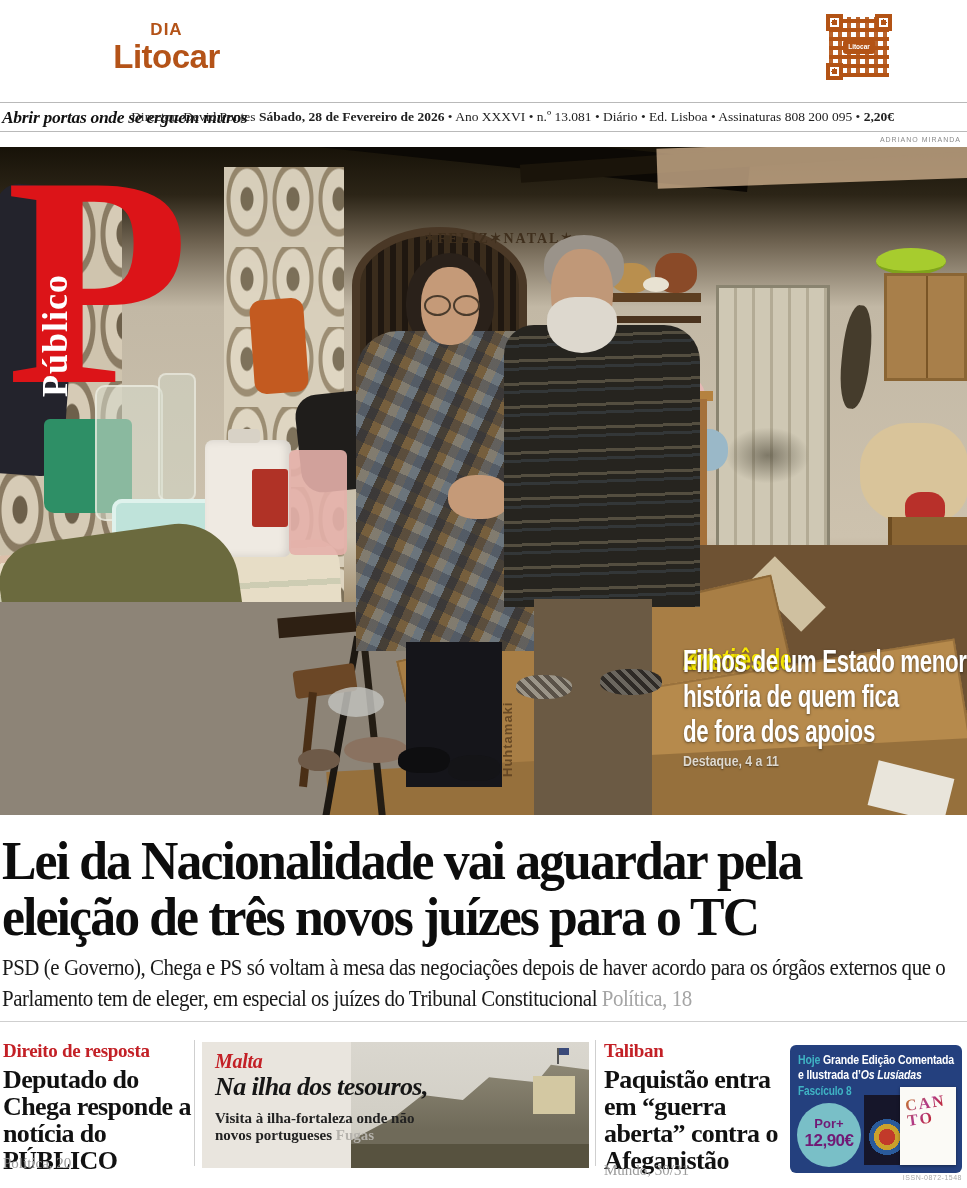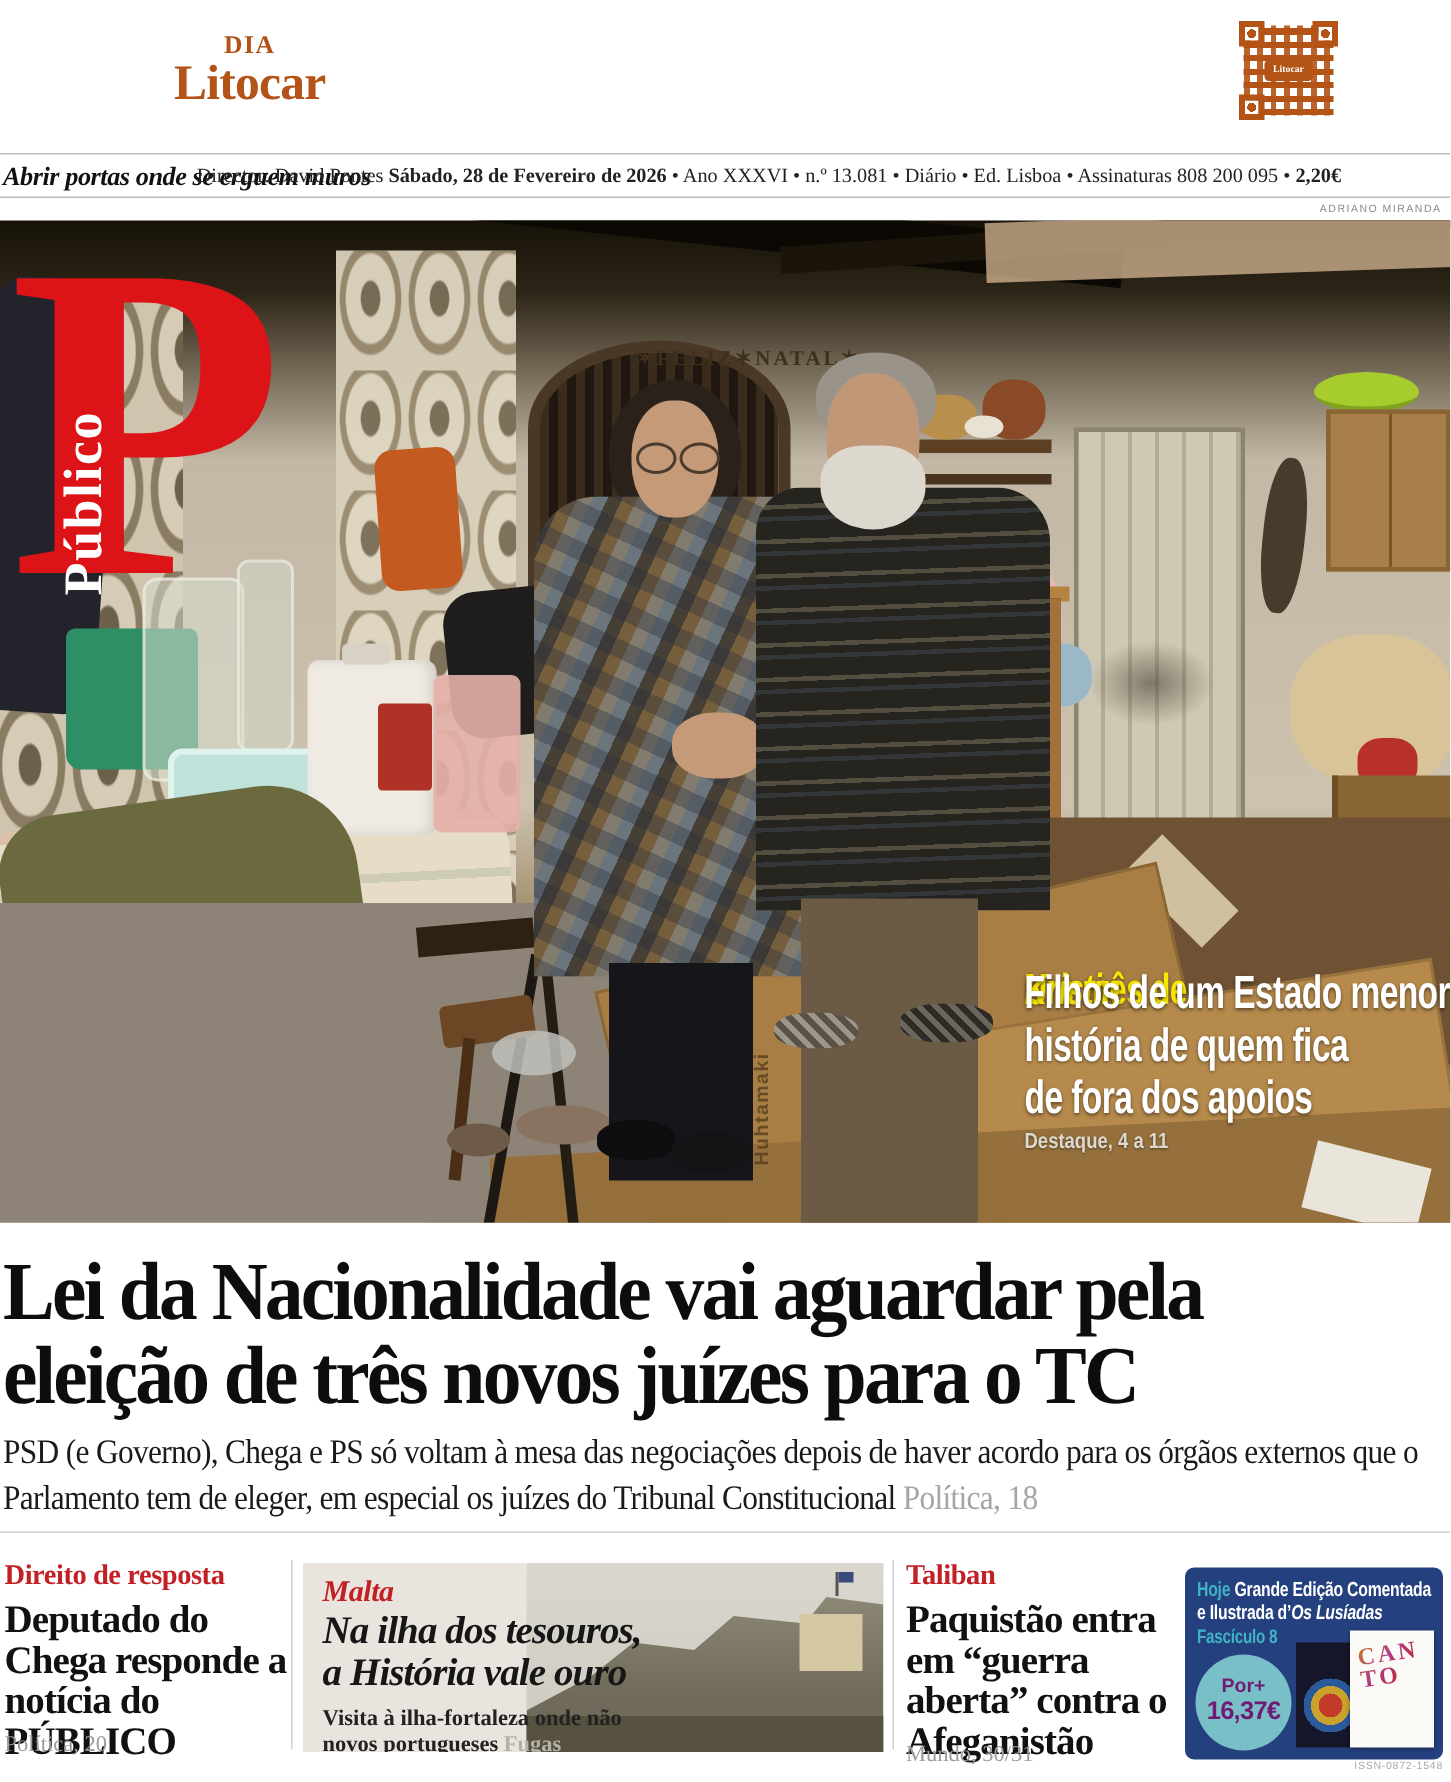--- a/index.html
+++ b/index.html
@@ -5,21 +5,20 @@
   * { margin:0; padding:0; box-sizing:border-box; }
   html,body { background:#fff; }
   body { font-family:"Liberation Sans","DejaVu Sans",sans-serif; }
   .page { position:relative; width:967px; height:1188px; background:#fff; overflow:hidden; }
 
   
   .banner { position:absolute; left:8px; top:5px; width:951px; height:91px; border-radius:10px; overflow:hidden;
     background:
       radial-gradient(ellipse 340px 130px at 56% -10%, rgba(255,205,140,.65), rgba(255,205,140,0) 65%),
       linear-gradient(90deg,#5e2208 0%,#93400f 18%,#b05a17 38%,#c0username 0,#c0772a 52%,#a64d12 70%,#7c300b 88%,#571f06 100%);
-    font-family: Liberation Serif, serif;
   }
   .oval { position:absolute; left:82px; top:-17px; width:153px; height:126px; border-radius:50%;
     border:5px solid #fff; }
   .oval::before { content:""; position:absolute; inset:5px; background:#fff; border-radius:50%; }
   .oval-txt { position:absolute; inset:0; z-index:2; text-align:center; color:#b45318; }
   .oval-l1 { margin-top:32px; font-size:17px; font-weight:bold; letter-spacing:1px; }
   .oval-l2 { font-size:33px; font-weight:bold; letter-spacing:-0.5px; margin-top:-2px; }
   .b-title { position:absolute; left:292px; top:8px; color:#fff; font-size:45px; font-weight:bold; letter-spacing:-1px; }
   .b-sub { position:absolute; left:295px; top:57px; color:#fff; font-size:20px; letter-spacing:0.5px; }
   .b-date { position:absolute; right:172px; top:16px; text-align:right; color:#fff; font-weight:bold; font-size:23px; line-height:28px; letter-spacing:0.5px; }
@@ -387,21 +386,20 @@
       <div class="fort-sky"></div>
       <div class="fort-main"></div>
       <div class="fort-high"></div>
       <div class="fort-band"></div>
       <div class="fort-flag"></div>
     </div>
     <div class="malta-txt">
       <div class="kicker">Malta</div>
       <div class="malta-title">
         <span>Na ilha dos tesouros,</span><br>
-        <span>a História vale ouro</span>
       </div>
       <div class="malta-sub">
         <span>Visita à ilha-fortaleza onde não novos portugueses </span><span class="b-ref">Fugas</span>
       </div>
     </div>
   </div>
   <div class="vline" style="left:595px"></div>
 
   <div class="taliban">
     <div class="kicker">Taliban</div>
@@ -414,18 +412,18 @@
       <span class="teal">Hoje</span><span> Grande Edição Comentada</span><br>
       <span>e Ilustrada d’</span><i>Os Lusíadas</i>
       <span class="promo-fasc">Fascículo 8</span>
     </div>
     <div class="book1"></div>
     <div class="book2">
       <div class="book2-word">CANTO</div>
     </div>
     <div class="promo-circle">
       <span class="promo-por">Por+</span>
-      <span class="promo-price">16,37€</span>
+      <span class="promo-price">12,90€</span>
     </div>
   </div>
 
   <div class="issn">ISSN-0872-1548</div>
 </div>
 
 </body></html>

